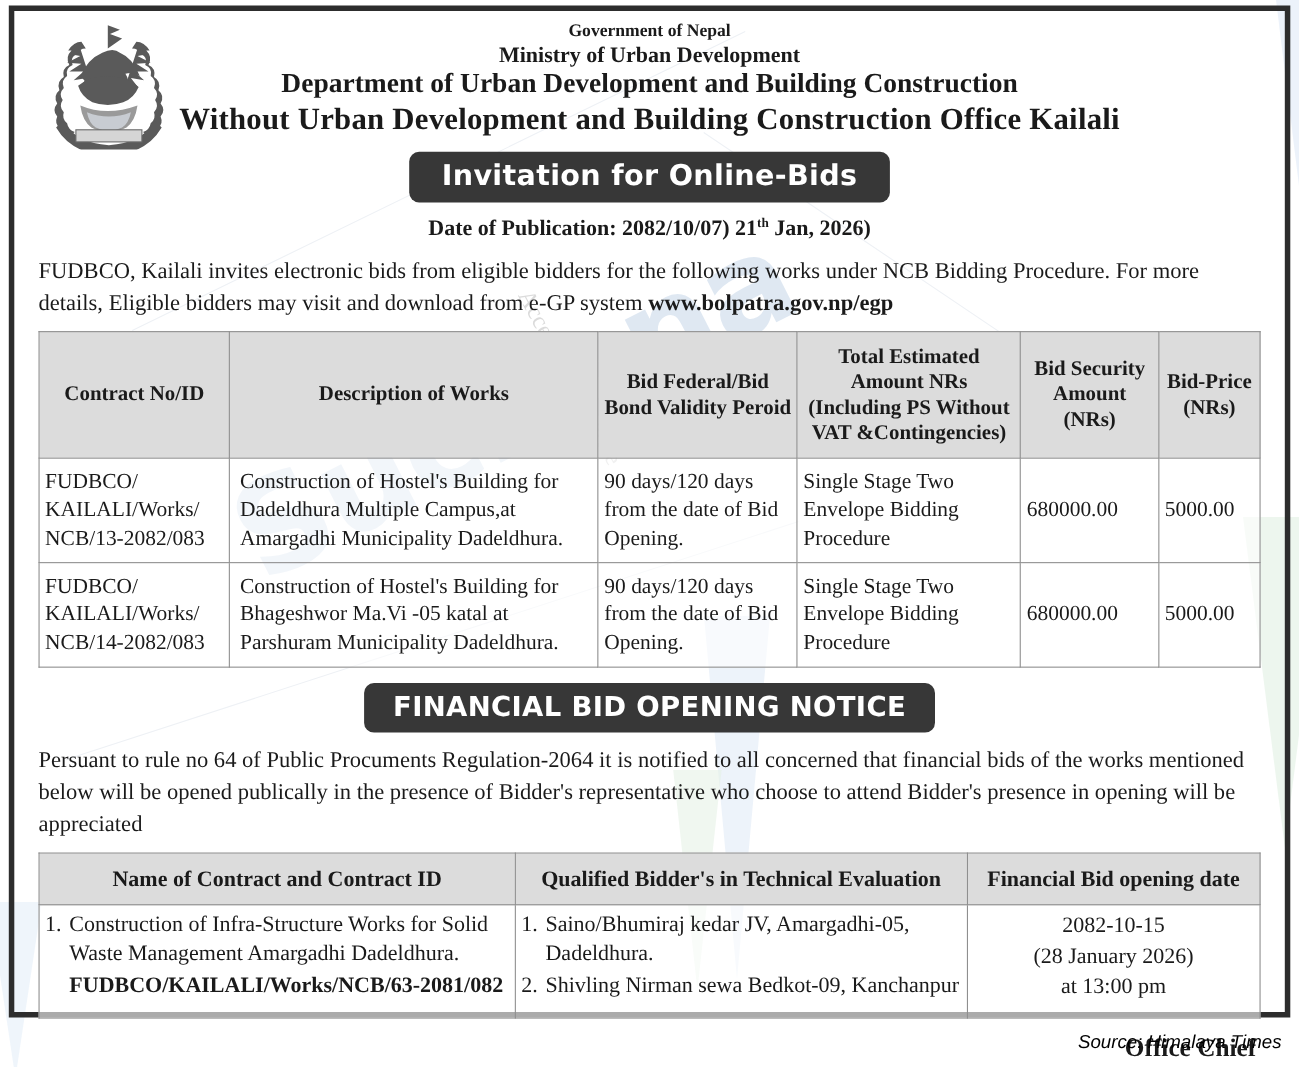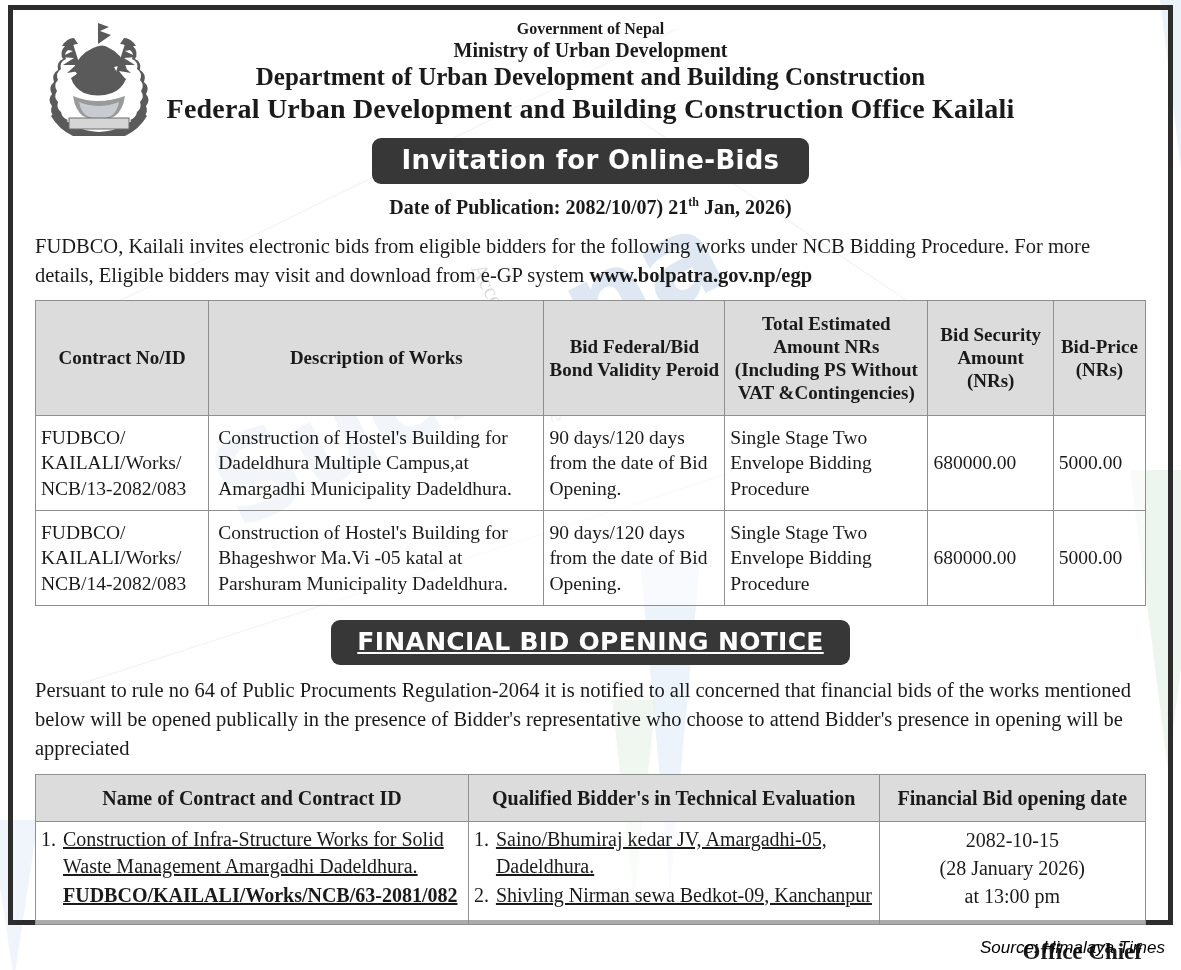--- a/index.html
+++ b/index.html
@@ -172,21 +172,21 @@
   #bids-table tbody td.desc-cell { text-align: left; padding-left: 9px; }
   .col-contract  { width: 15.6%; }
   .col-desc      { width: 30.2%; }
   .col-validity  { width: 16.3%; }
   .col-amount    { width: 18.3%; }
   .col-security  { width: 11.3%; }
   .col-price     { width: 8.3%;  }
 
   
   #banner-financial-wrap { text-align: center; margin-top: 14px; }
-  #banner-financial { font-size: 25px; padding: 7px 26px 9px 26px; text-decoration: underline; }
+  #banner-financial { font-size: 25px; padding: 7px 26px 9px 26px; }
 
   #financial-paragraph {
     margin-top: 11px;
     font-size: 20.5px;
     line-height: 1.42;
     text-align: left;
   }
 
   #financial-table { margin-top: 11px; font-size: 20px; }
   #financial-table thead th { font-size: 20px; height: 38px; }
@@ -195,21 +195,21 @@
   .fcol-bidder { width: 37%; }
   .fcol-date   { width: 24%; }
 
   .num-list { margin: 0; padding: 0; list-style: none; }
   .num-list li {
     display: flex;
     gap: 7px;
     margin-bottom: 1px;
   }
   .num-list li .num { flex: 0 0 auto; }
-  .num-list li .txt { flex: 1 1 auto; text-decoration: underline; }
+  .num-list li .txt { flex: 1 1 auto; }
   .contract-id-bold { font-weight: bold; display: block; margin-top: 1px; }
   .date-cell { text-align: center; padding-top: 10px; }
   .date-cell div { line-height: 1.40; }
 
   #office-chief {
     text-align: right;
     font-size: 23px;
     font-weight: bold;
     margin-top: 14px;
     padding-right: 4px;
@@ -275,21 +275,21 @@
           <path d="M36 84 q20 8 40 0 q-2 10 -8 14 q-12 6 -24 0 q-6 -4 -8 -14 Z" fill="#c8ccd2"></path>
 
           <path d="M14 92 q12 20 42 22 q30 -2 42 -22 l6 6 q-14 24 -48 26 q-34 -2 -48 -26 Z"></path>
           <rect x="26" y="100" width="60" height="11" fill="#d5d5d5" stroke="#6a6a6a" stroke-width="1"></rect>
         </g>
       </svg>
 
       <div class="org-line org-1">Government of Nepal</div>
       <div class="org-line org-2">Ministry of Urban Development</div>
       <div class="org-line org-3">Department of Urban Development and Building Construction</div>
-      <div class="org-line org-4">Federal Urban Development and Building Construction Office Kailali</div>
+      <div class="org-line org-4">Without Urban Development and Building Construction Office Kailali</div>
 
       <div id="banner-invitation-wrap">
         <span id="banner-invitation" class="dark-banner">Invitation for Online-Bids</span>
       </div>
 
       <div id="publication-date">
         <span>Date of Publication: 2082/10/07) 21</span><sup>th</sup><span> Jan, 2026)</span>
       </div>
     </div>
 

